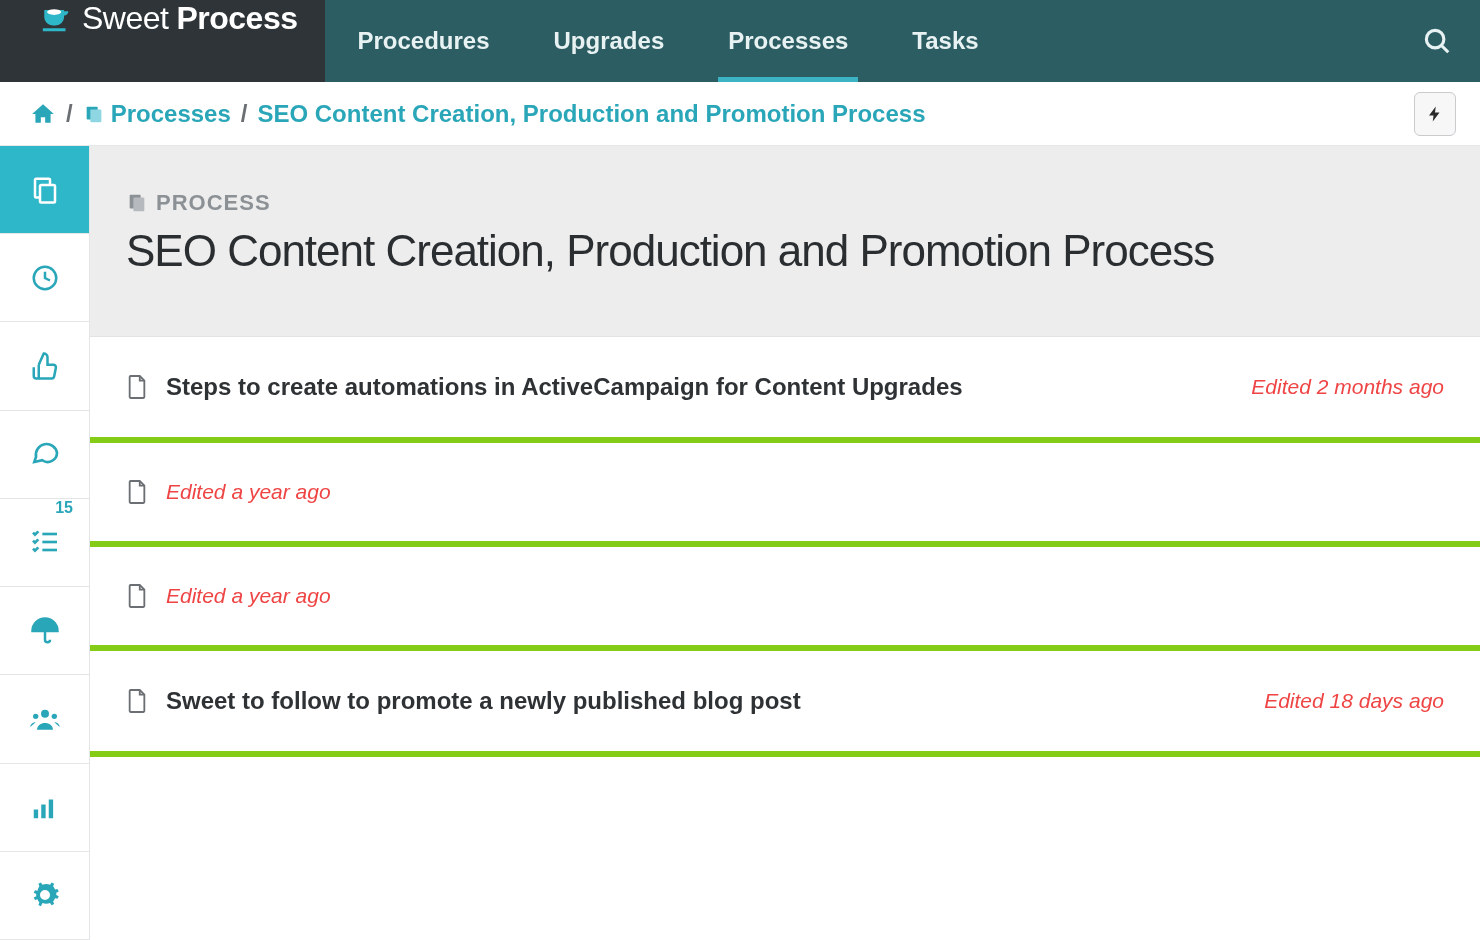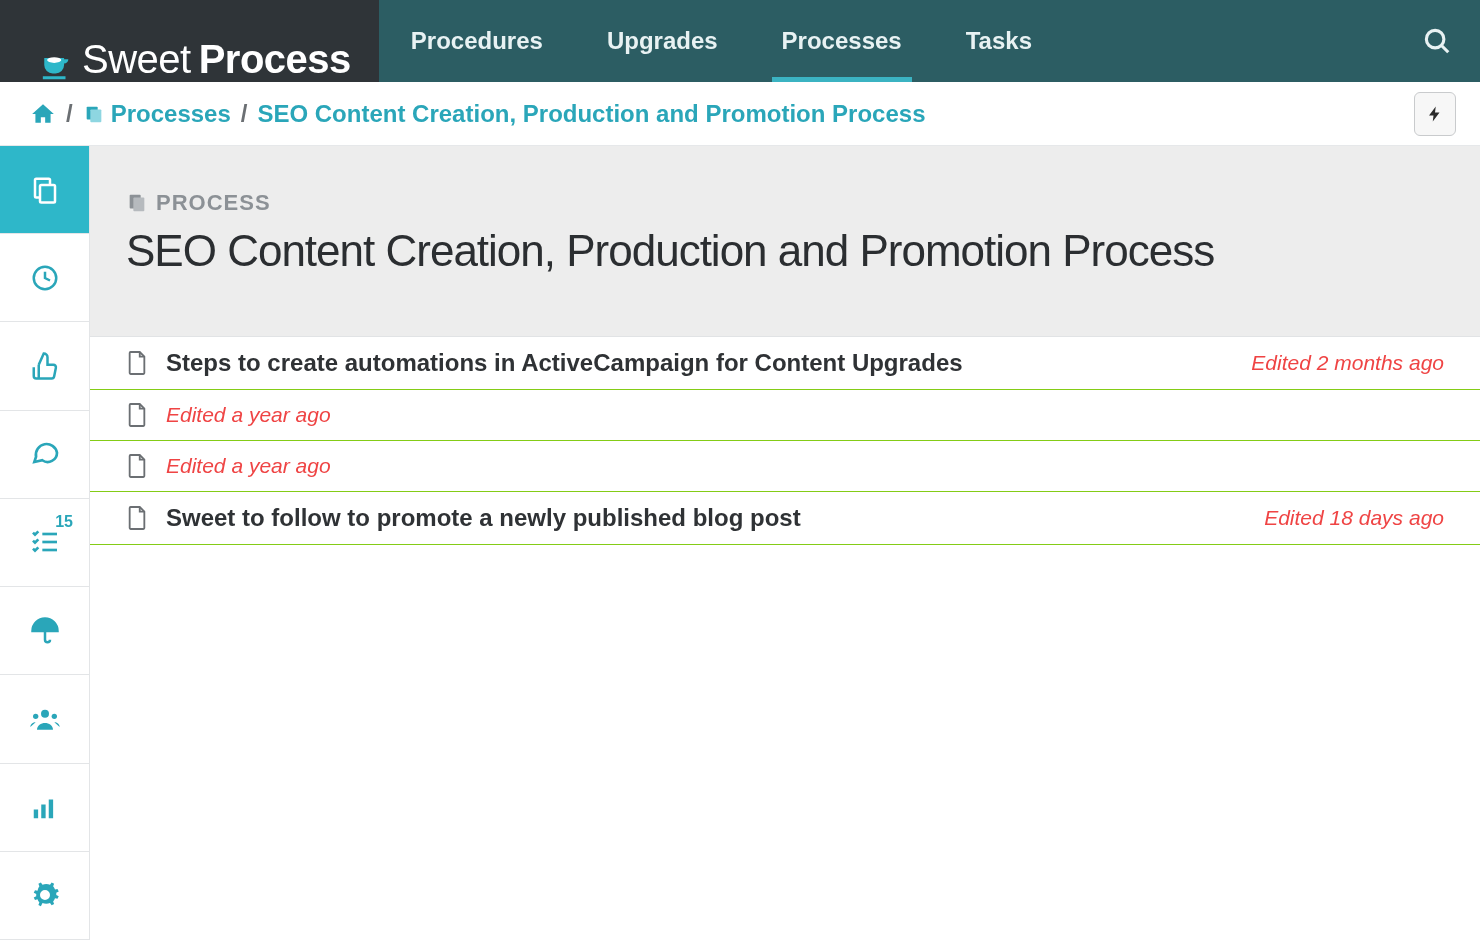--- a/index.html
+++ b/index.html
@@ -8,25 +8,25 @@
   
   .topnav {
     display: flex;
     align-items: stretch;
     height: 82px;
     background: #2c5d63;
     color: #fff;
   }
   .logo-box {
     display: flex;
-    align-items: flex-end;
+    align-items: flex-start;
     padding: 0 28px 0 40px;
     background: #2f3438;
     height: 100%;
-    font-size: 40px;
+    font-size: 32px;
     font-weight: 300;
     letter-spacing: -0.5px;
     gap: 8px;
   }
   .logo-box .logo-bold { font-weight: 700; }
   .logo-cup {
     width: 34px; height: 34px;
     display: inline-flex; align-items: center; justify-content: center;
   }
   .nav-items { display: flex; align-items: stretch; flex: 1; }
@@ -103,21 +103,21 @@
     cursor: pointer;
     position: relative;
     font-size: 28px;
   }
   .side-item.active {
     background: #2eb7c9;
     color: #fff;
   }
   .side-item .badge {
     position: absolute;
-    top: 14px; right: 16px;
+    top: 0; right: 16px;
     font-size: 16px;
     font-weight: 700;
     color: #2aa6b9;
   }
   
   
   .main { flex: 1; display: flex; flex-direction: column; }
   .header-block {
     background: #ededed;
     padding: 44px 36px 60px 36px;
@@ -137,22 +137,22 @@
     font-size: 44px;
     font-weight: 500;
     color: #2b2e31;
     letter-spacing: -1px;
   }
   
   .steps-list { display: flex; flex-direction: column; }
   .step-row {
     display: flex;
     align-items: center;
-    padding: 12px 36px;
-    border-bottom: 1px solid #84cc16;
+    padding: 36px 36px;
+    border-bottom: 6px solid #84cc16;
     gap: 18px;
     cursor: pointer;
   }
   .step-icon {
     width: 22px; height: 26px; flex-shrink: 0;
     color: #6b6f73;
   }
   .step-title {
     font-size: 24px;
     font-weight: 700;

